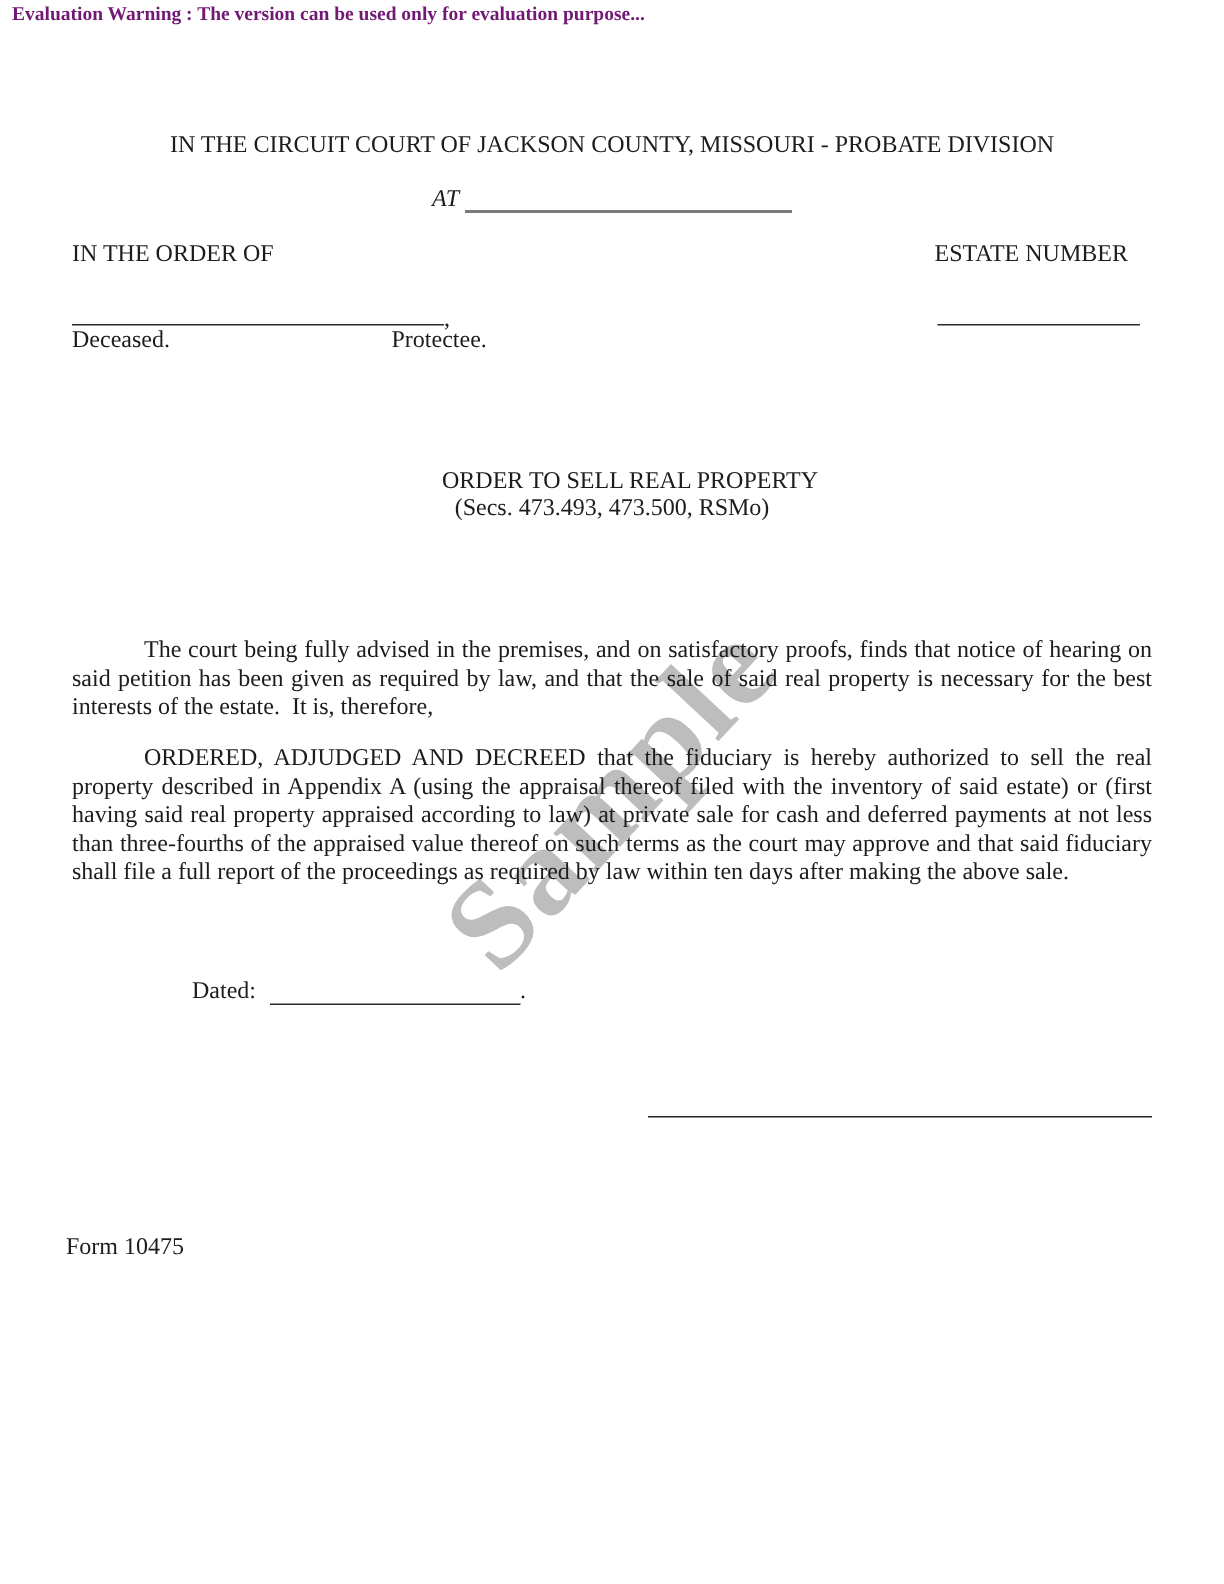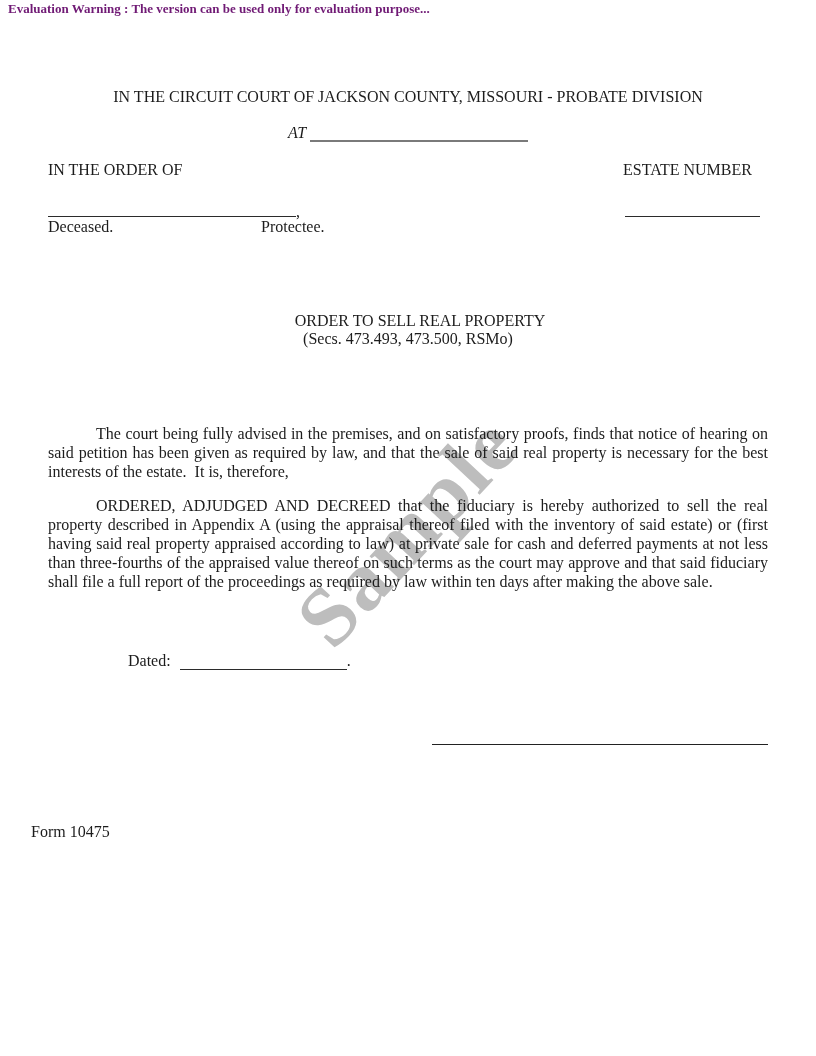--- a/index.html
+++ b/index.html
@@ -108,16 +108,16 @@
     <div class="abs para" style="top:496px;">ORDERED, ADJUDGED AND DECREED that the fiduciary is hereby authorized to sell the real property described in Appendix A (using the appraisal thereof filed with the inventory of said estate) or (first having said real property appraised according to law) at private sale for cash and deferred payments at not less than three-fourths of the appraised value thereof on such terms as the court may approve and that said fiduciary shall file a full report of the proceedings as required by law within ten days after making the above sale.</div>
 
     <div class="abs dated-row">
       <span>Dated:</span>
       <span class="blank dated-blank"></span>
       <span>.</span>
     </div>
 
     <div class="sig-line"></div>
 
-    <div class="abs" style="left:31px; top:822px;">Form 10475</div>
+    <div class="abs" style="left:44px; top:822px;">Form 10475</div>
 
   </div>
 </div>
 
 </body></html>

